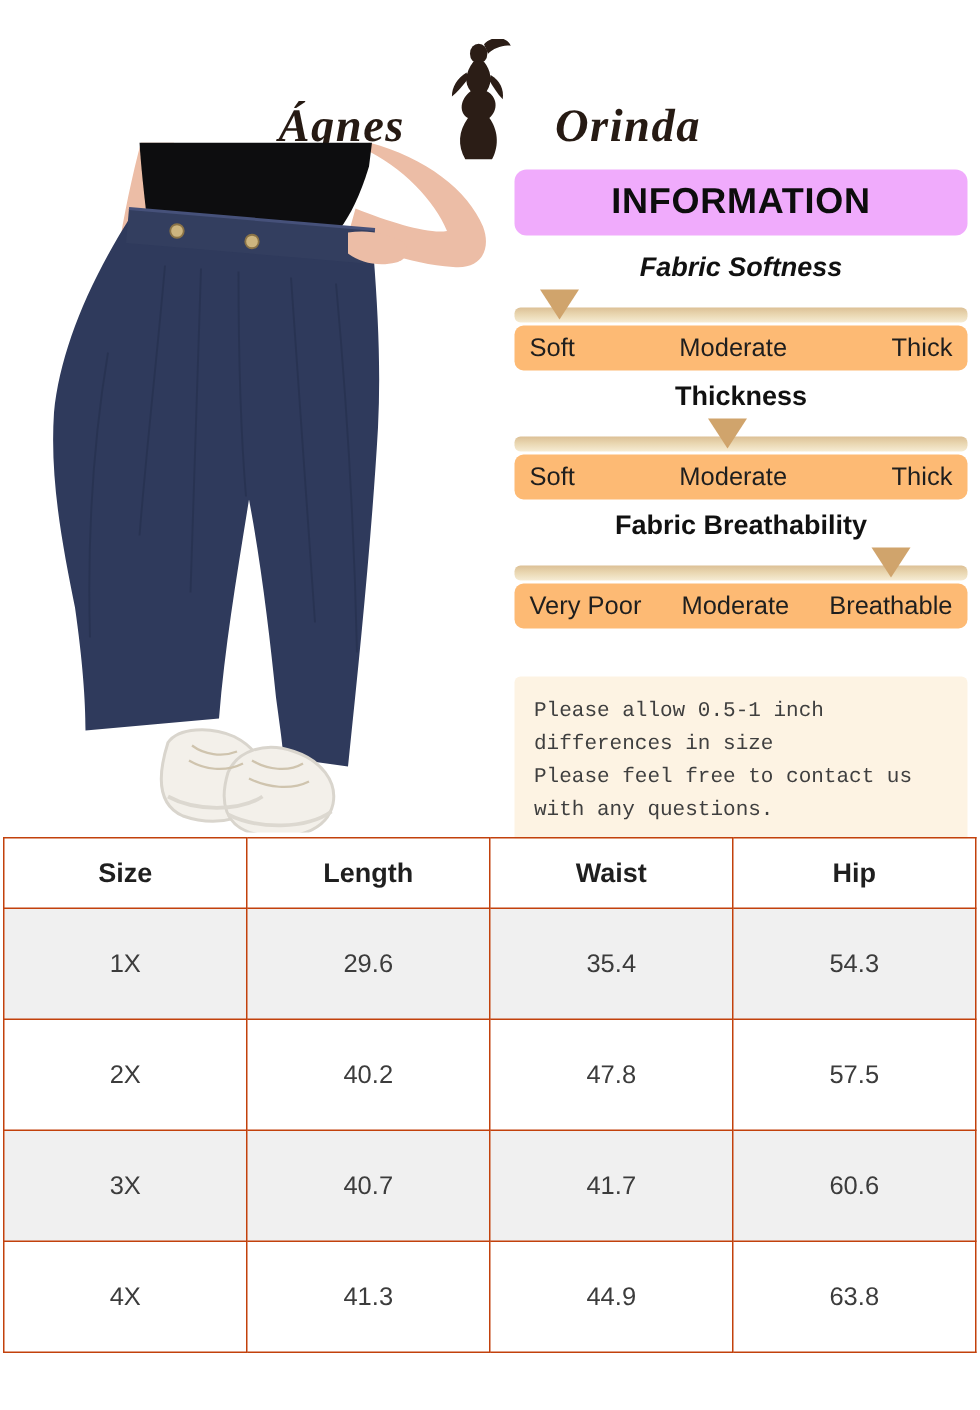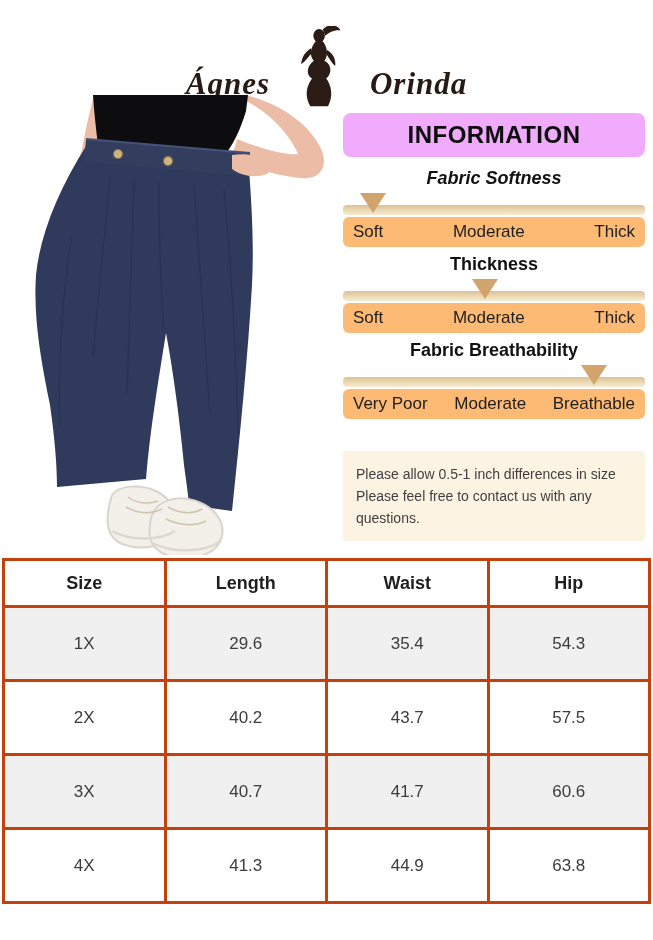--- a/index.html
+++ b/index.html
@@ -46,32 +46,32 @@
     border-left:13px solid transparent; border-right:13px solid transparent;
     border-top:20px solid #d0a46c;
   }
   .labels {
     height:30px; background:#fdba74; border-radius:6px; margin-bottom:6px;
     display:flex; align-items:center; justify-content:space-between;
     padding:0 10px; font-size:17px; color:#1e1e1e;
   }
   .note {
     margin-top:32px; background:#fdf3e3; border-radius:4px;
-    padding:12px 13px; font-family:Liberation Sans, sans-serif;
+    padding:12px 13px; font-family:Liberation Mono, monospace;
     font-size:14px; color:#3f3f3f; line-height:22px;
   }
   .note span { display:block; }
 
   
   .size-table {
     position:absolute; top:558px; left:2px; width:649px;
     border-collapse:collapse; table-layout:fixed;
   }
   .size-table th, .size-table td {
-    border:3px solid #c2410c; text-align:center; vertical-align:middle;
+    border:1px solid #c2410c; text-align:center; vertical-align:middle;
   }
   .size-table th {
     height:47px; font-size:18px; font-weight:bold; color:#1f1f1f; background:#fff;
   }
   .size-table td { height:74px; font-size:17px; color:#3c3c3c; background:#fff; }
   .size-table tbody tr:nth-child(odd) td { background:#f0f0f0; }
 </style>
 </head>
 <body>
 
@@ -191,21 +191,21 @@
     <tbody>
       <tr>
         <td>1X</td>
         <td>29.6</td>
         <td>35.4</td>
         <td>54.3</td>
       </tr>
       <tr>
         <td>2X</td>
         <td>40.2</td>
-        <td>43.7</td>
+        <td>47.8</td>
         <td>57.5</td>
       </tr>
       <tr>
         <td>3X</td>
         <td>40.7</td>
         <td>41.7</td>
         <td>60.6</td>
       </tr>
       <tr>
         <td>4X</td>

